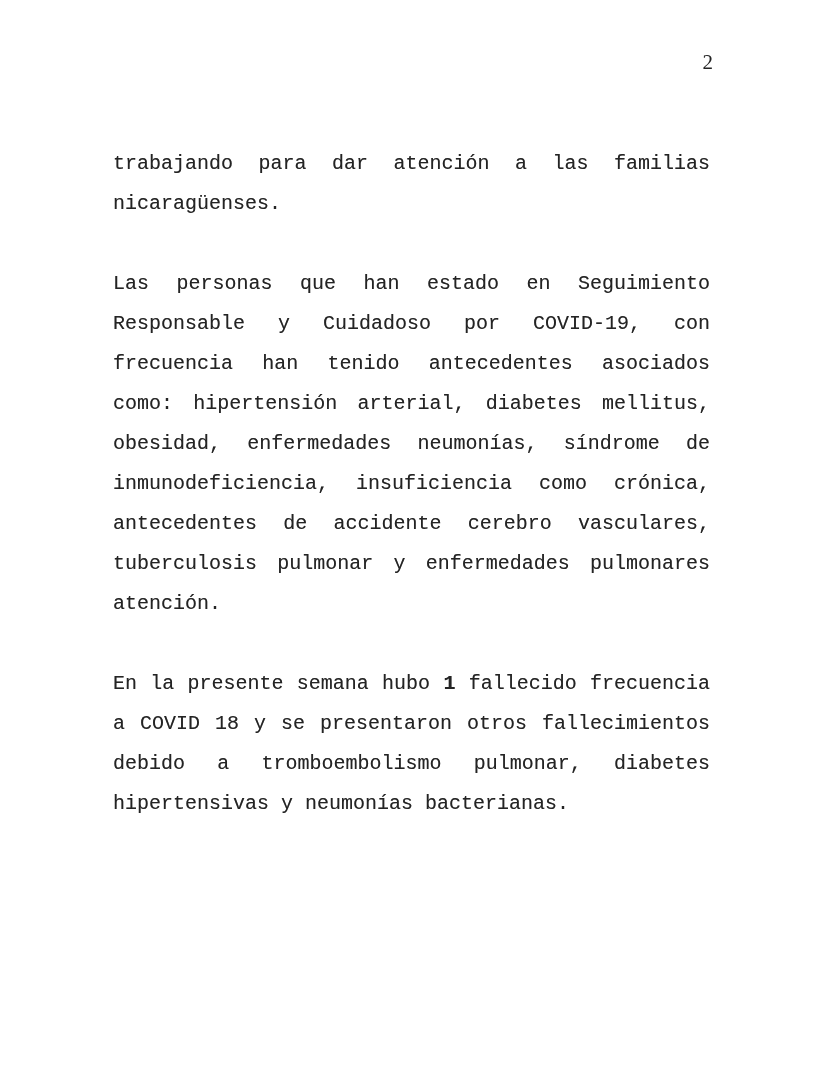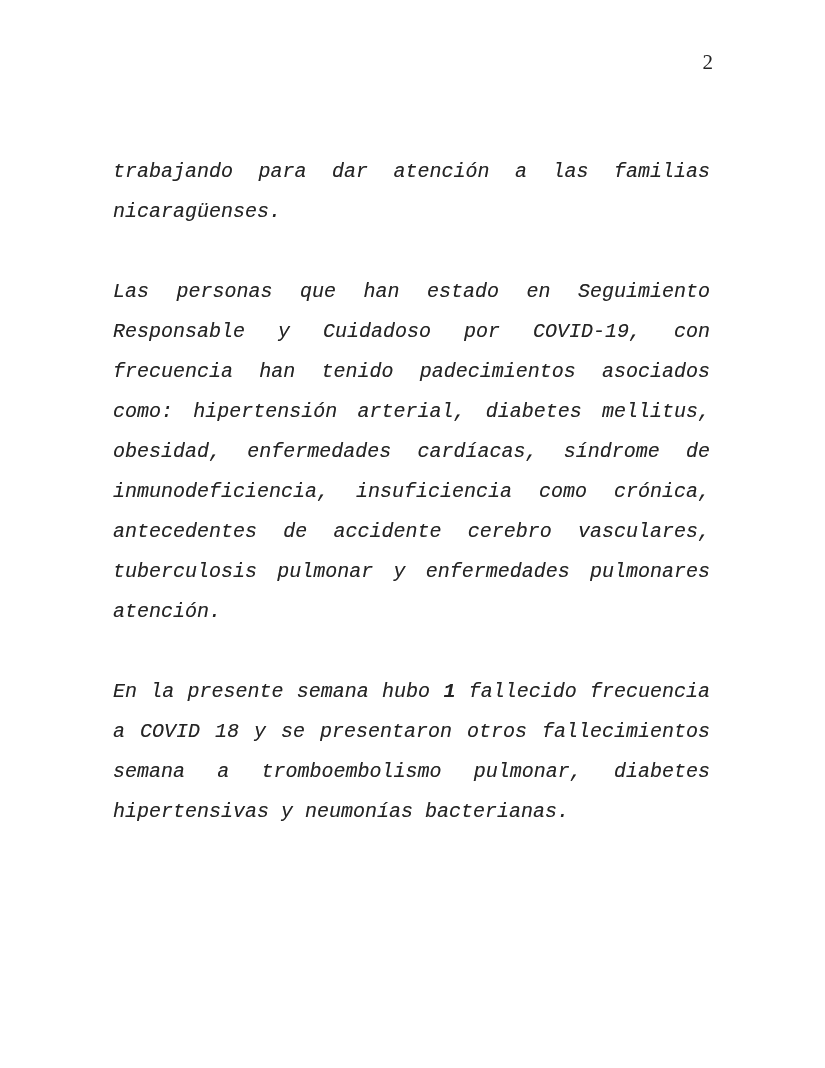--- a/index.html
+++ b/index.html
@@ -18,23 +18,22 @@
     top: 50px;
     right: 112px;
     font-family: "Liberation Serif", serif;
     font-size: 21px;
     line-height: 24px;
     color: #242424;
   }
   .text-block {
     position: absolute;
     left: 113px;
-    top: 152px;
+    top: 144px;
     width: 597px;
-    font-style: italic;
   }
   .para {
     margin: 0 0 40px 0;
   }
   .line {
     font-family: "Liberation Mono", monospace;
     font-size: 20px;
     line-height: 40px;
     color: #242424;
     text-align: justify;
@@ -59,30 +58,30 @@
   <div class="text-block">
 
     <div class="para">
       <div class="line">trabajando para dar atención a las familias</div>
       <div class="line last">nicaragüenses.</div>
     </div>
 
     <div class="para">
       <div class="line">Las personas que han estado en Seguimiento</div>
       <div class="line">Responsable y Cuidadoso por COVID-19, con</div>
-      <div class="line">frecuencia han tenido padecimientos asociados</div>
+      <div class="line">frecuencia han tenido antecedentes asociados</div>
       <div class="line">como: hipertensión arterial, diabetes mellitus,</div>
-      <div class="line">obesidad, enfermedades cardíacas, síndrome de</div>
+      <div class="line">obesidad, enfermedades neumonías, síndrome de</div>
       <div class="line">inmunodeficiencia, insuficiencia como crónica,</div>
       <div class="line">antecedentes de accidente cerebro vasculares,</div>
       <div class="line">tuberculosis pulmonar y enfermedades pulmonares</div>
       <div class="line last">atención.</div>
     </div>
 
     <div class="para">
       <div class="line"><span>En la presente semana hubo</span> <b>1</b> <span>fallecido frecuencia</span></div>
       <div class="line">a COVID 18 y se presentaron otros fallecimientos</div>
-      <div class="line">semana a tromboembolismo pulmonar, diabetes</div>
+      <div class="line">debido a tromboembolismo pulmonar, diabetes</div>
       <div class="line last">hipertensivas y neumonías bacterianas.</div>
     </div>
 
   </div>
 </div>
 
 </body></html>

